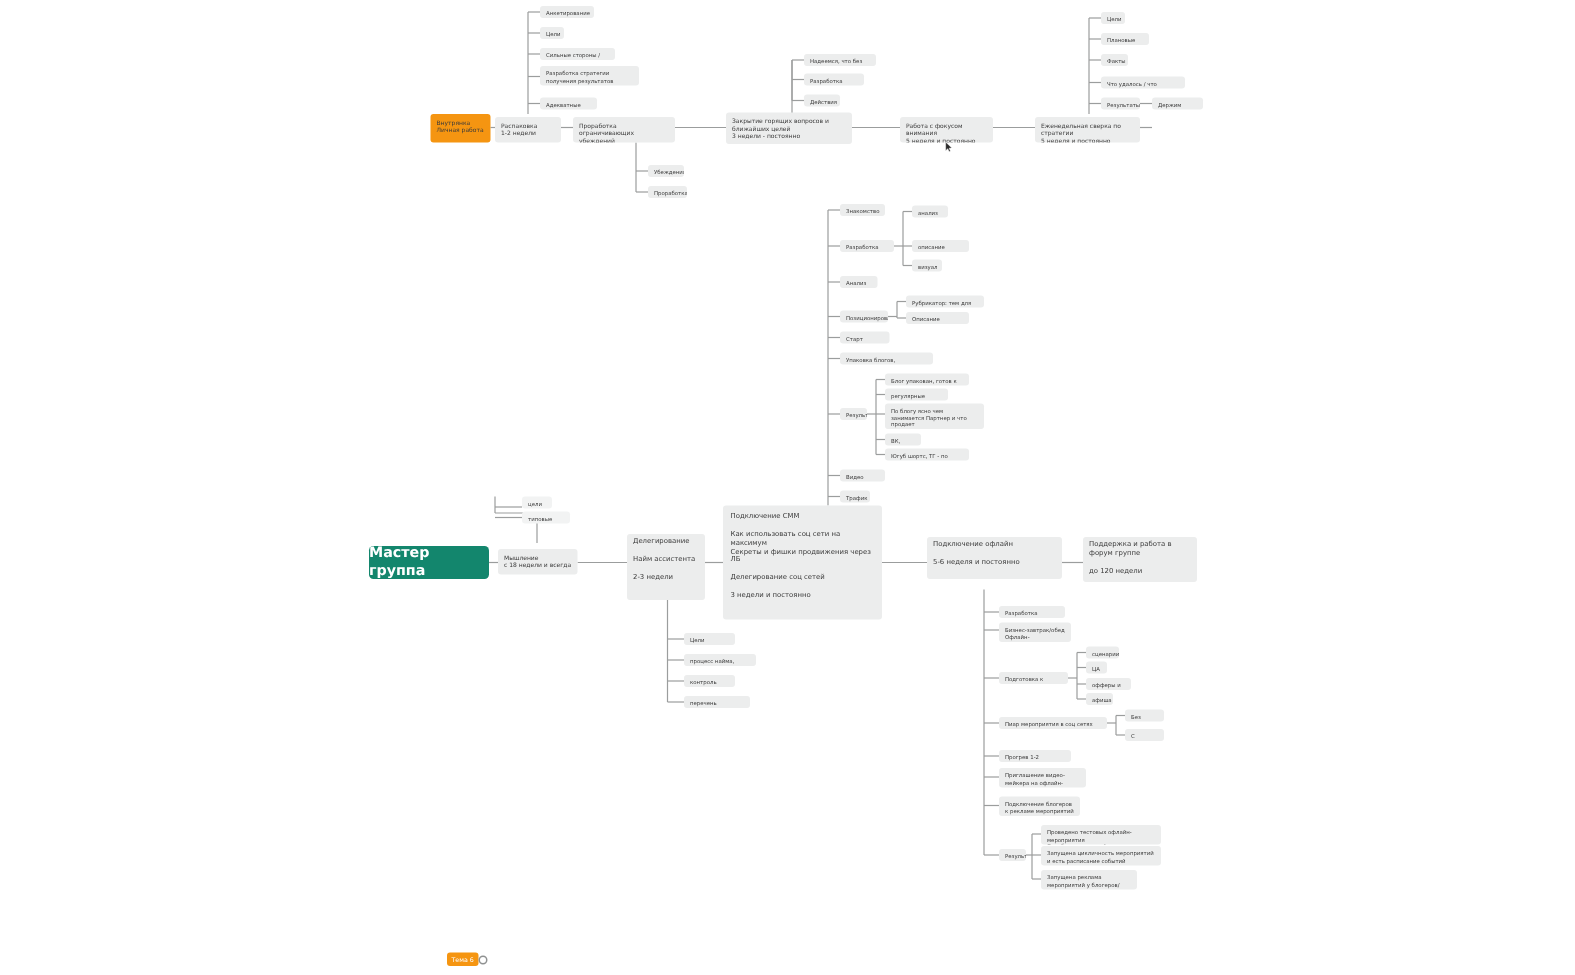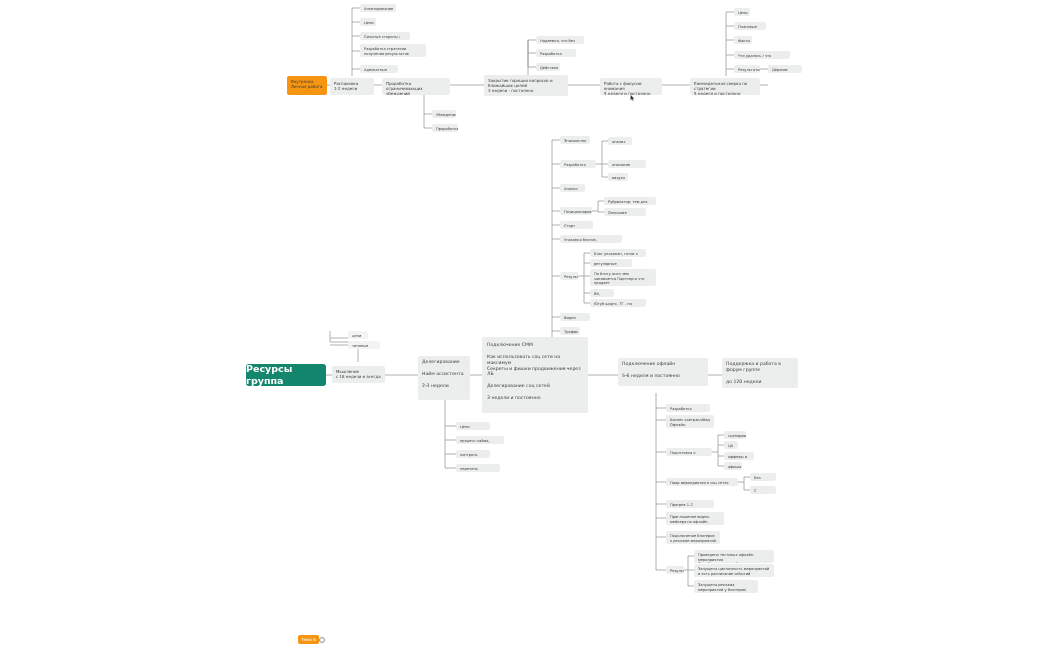--- a/index.html
+++ b/index.html
@@ -177,21 +177,21 @@
       <path d="M726 76 V12"></path>
       <path d="M726 12 H734"></path>
       <path d="M726 26 H734"></path>
       <path d="M726 40 H734"></path>
       <path d="M726 55 H734"></path>
       <path d="M726 69 H734"></path>
       <path d="M760 69 H768"></path>
     </g>
   </svg>
 
-  <div class="node root" style="left:246px;top:364px;width:80px;height:22px;">Ресурсы группа</div>
+  <div class="node root" style="left:246px;top:364px;width:80px;height:22px;">Мастер группа</div>
 
   <div class="node n-xs" style="left:332px;top:366px;width:53px;height:17px;">Мышление
 с 18 недели и всегда</div>
 
   <div class="node n-tiny blank" style="left:348px;top:331px;width:20px;height:8px;">цели</div>
   <div class="node n-tiny blank" style="left:348px;top:341px;width:32px;height:8px;">типовые действия</div>
 
   <div class="node n-sm" style="left:418px;top:356px;width:52px;height:44px;">Делегирование
 
 Найм ассистента

